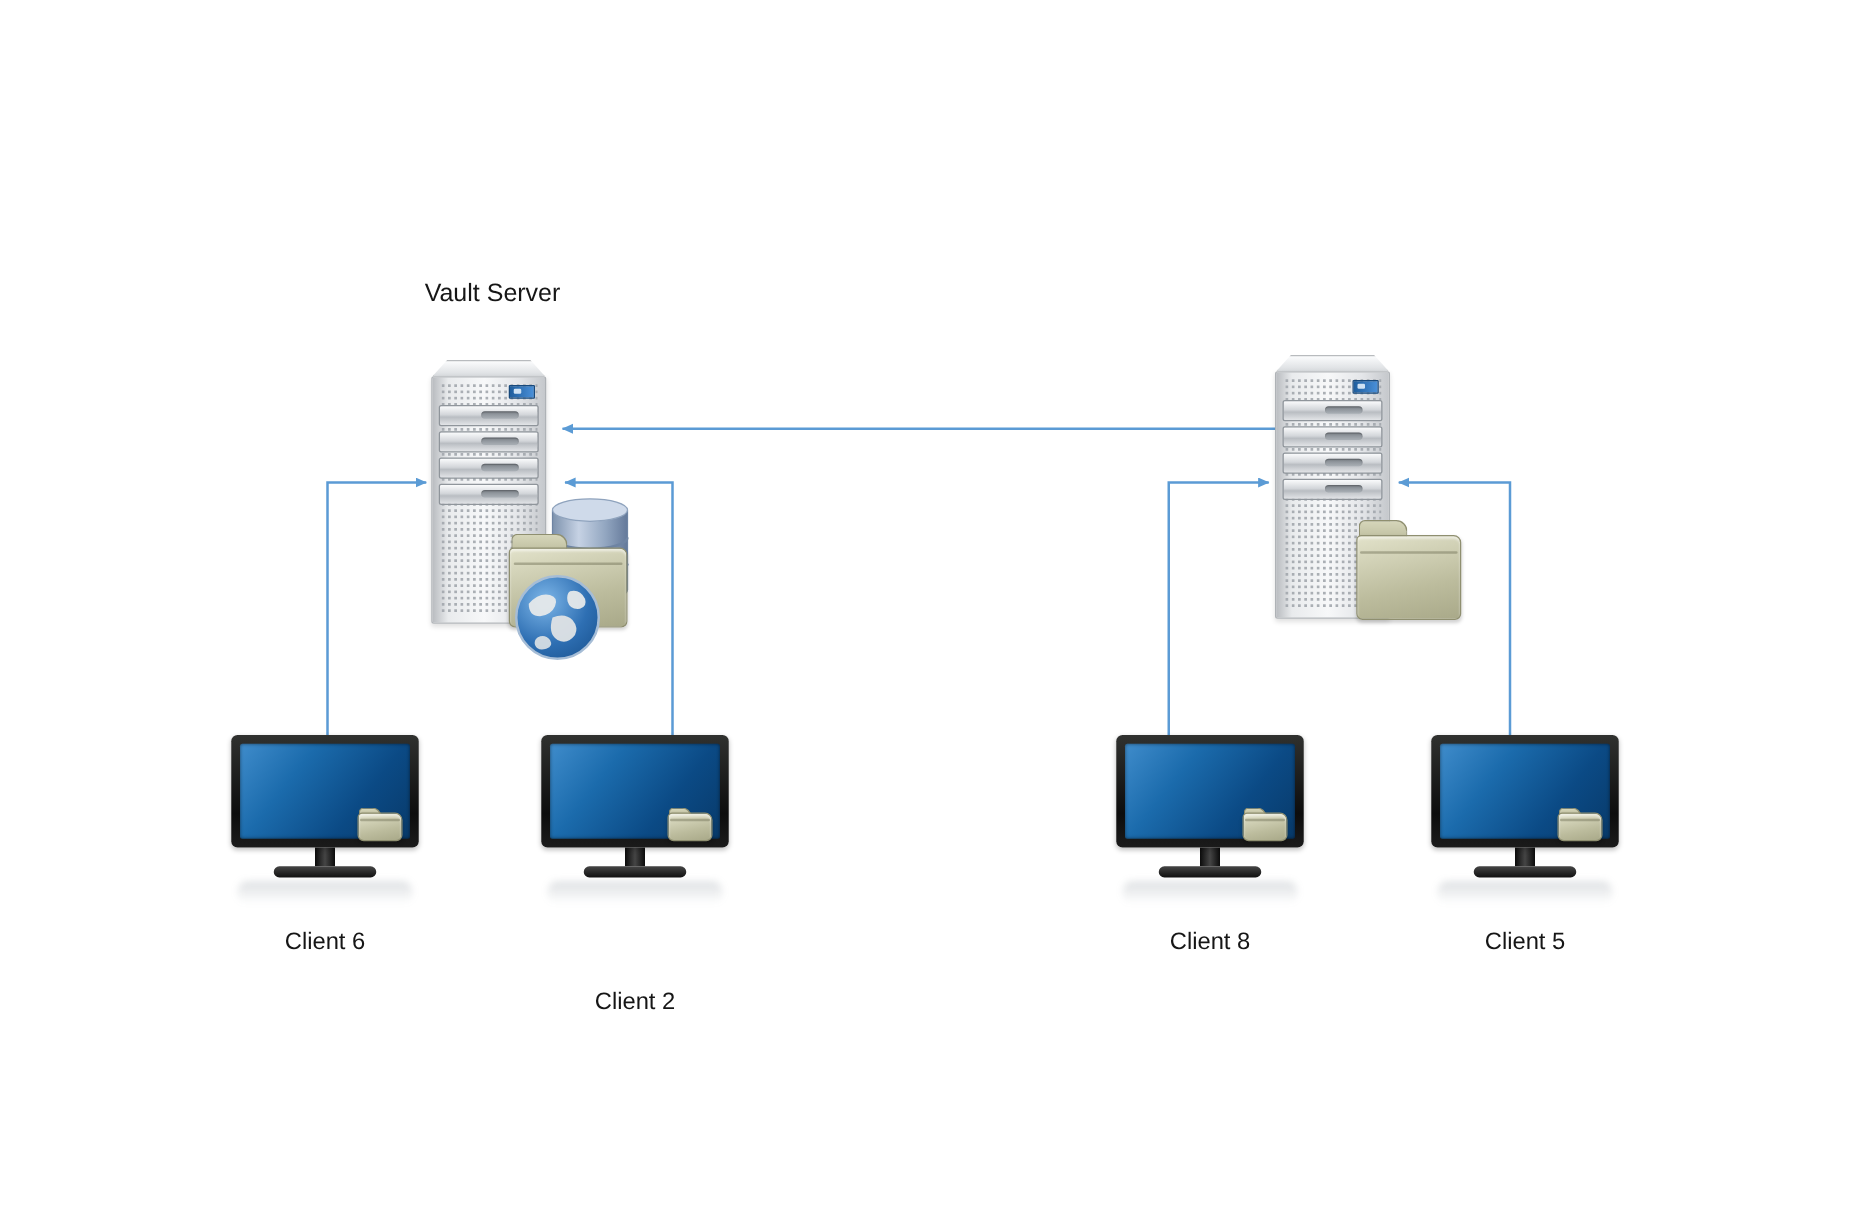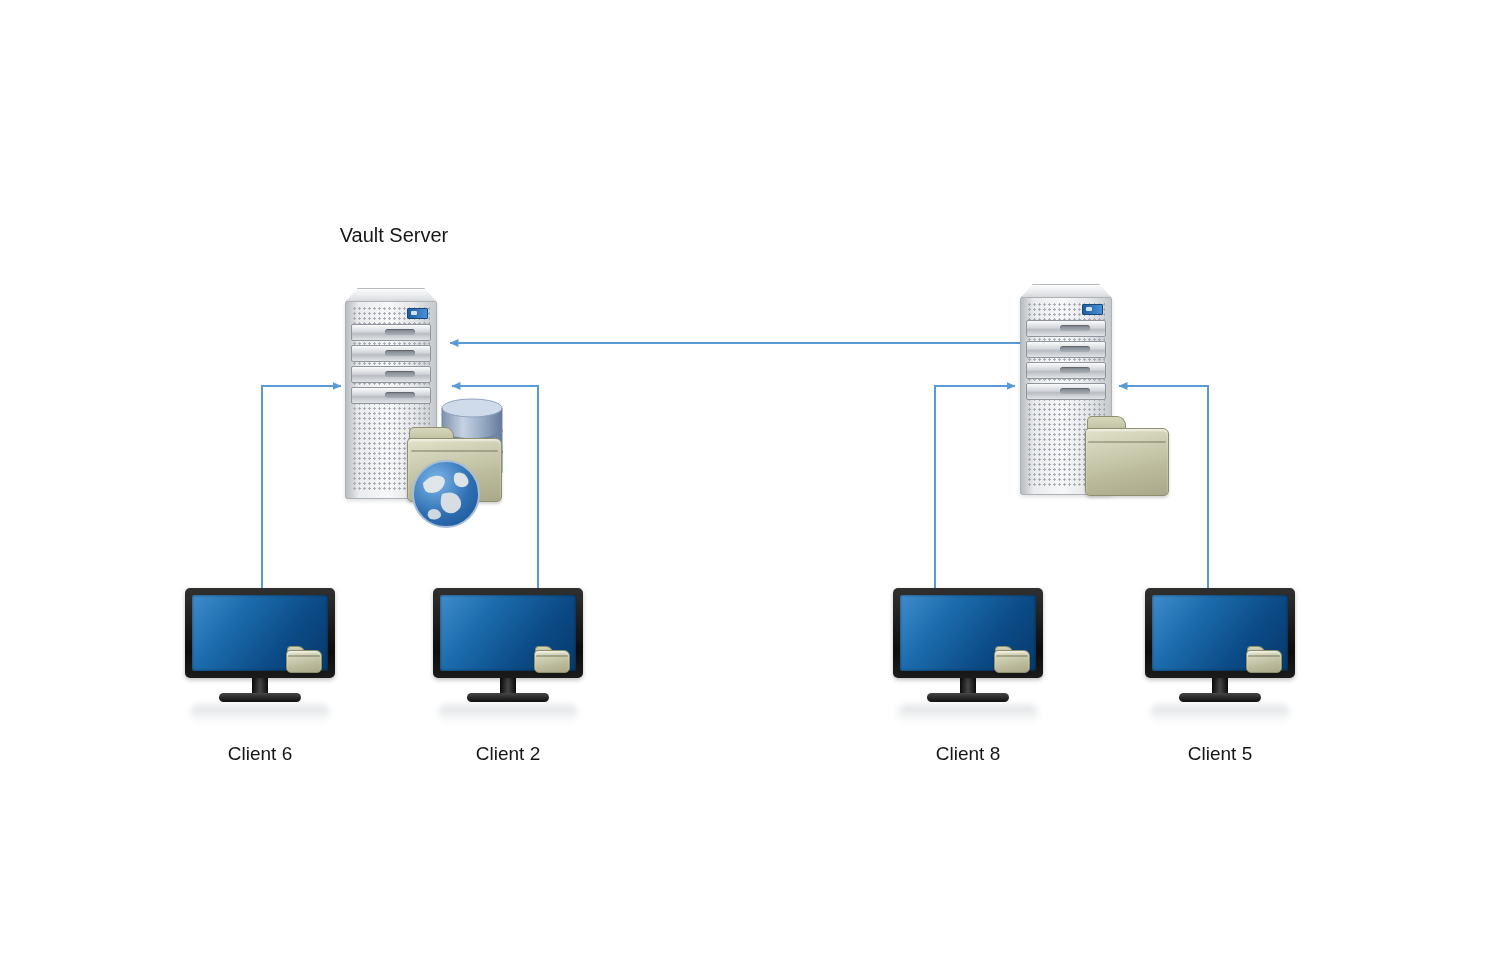--- a/index.html
+++ b/index.html
@@ -262,17 +262,17 @@
           <div class="f-body"></div>
         </div>
       </div>
     </div>
     <div class="neck"></div>
     <div class="base"></div>
     <div class="reflection"></div>
   </div>
 
   <div class="label client-label" style="left:190px;">Client 6</div>
-  <div class="label client-label" style="left:438px;">Client 2</div>
+  <div class="label client-label" style="left:438px;margin-top:48px;">Client 2</div>
   <div class="label client-label" style="left:898px;">Client 8</div>
   <div class="label client-label" style="left:1150px;">Client 5</div>
 
 </div>
 
 </body></html>

